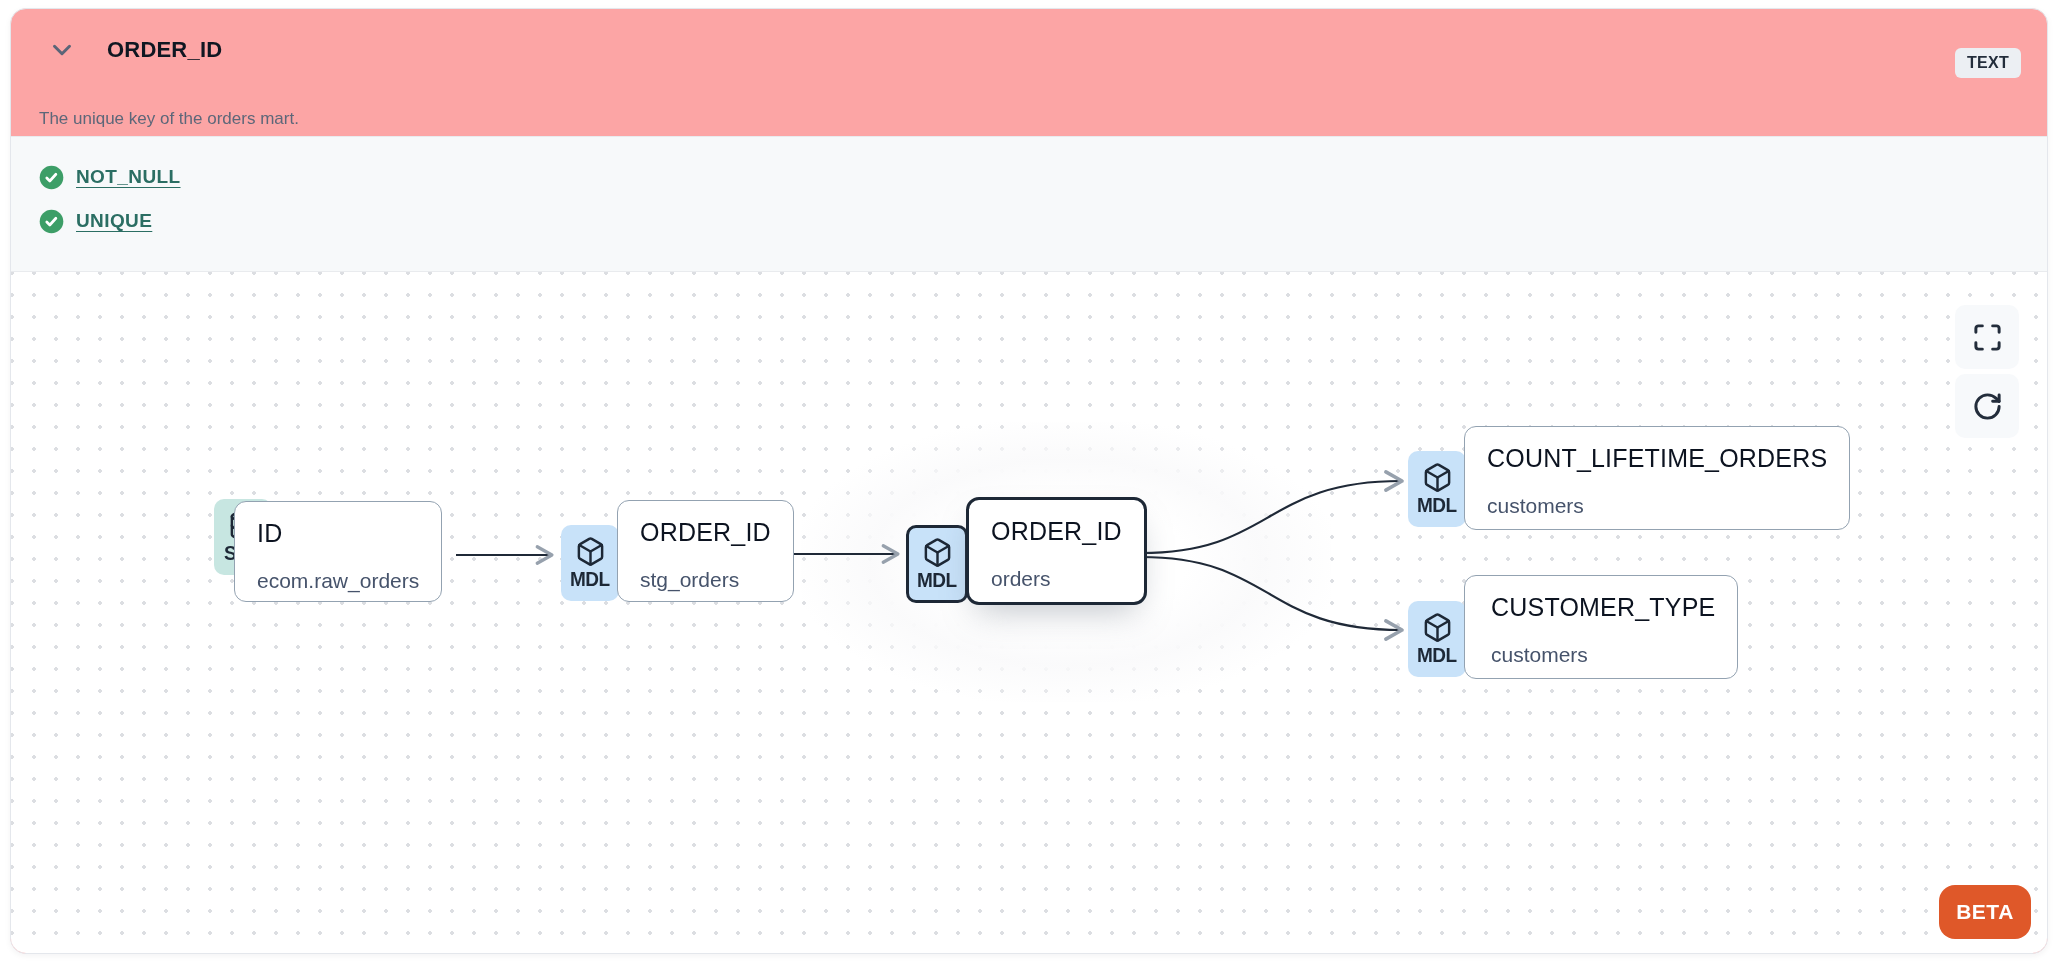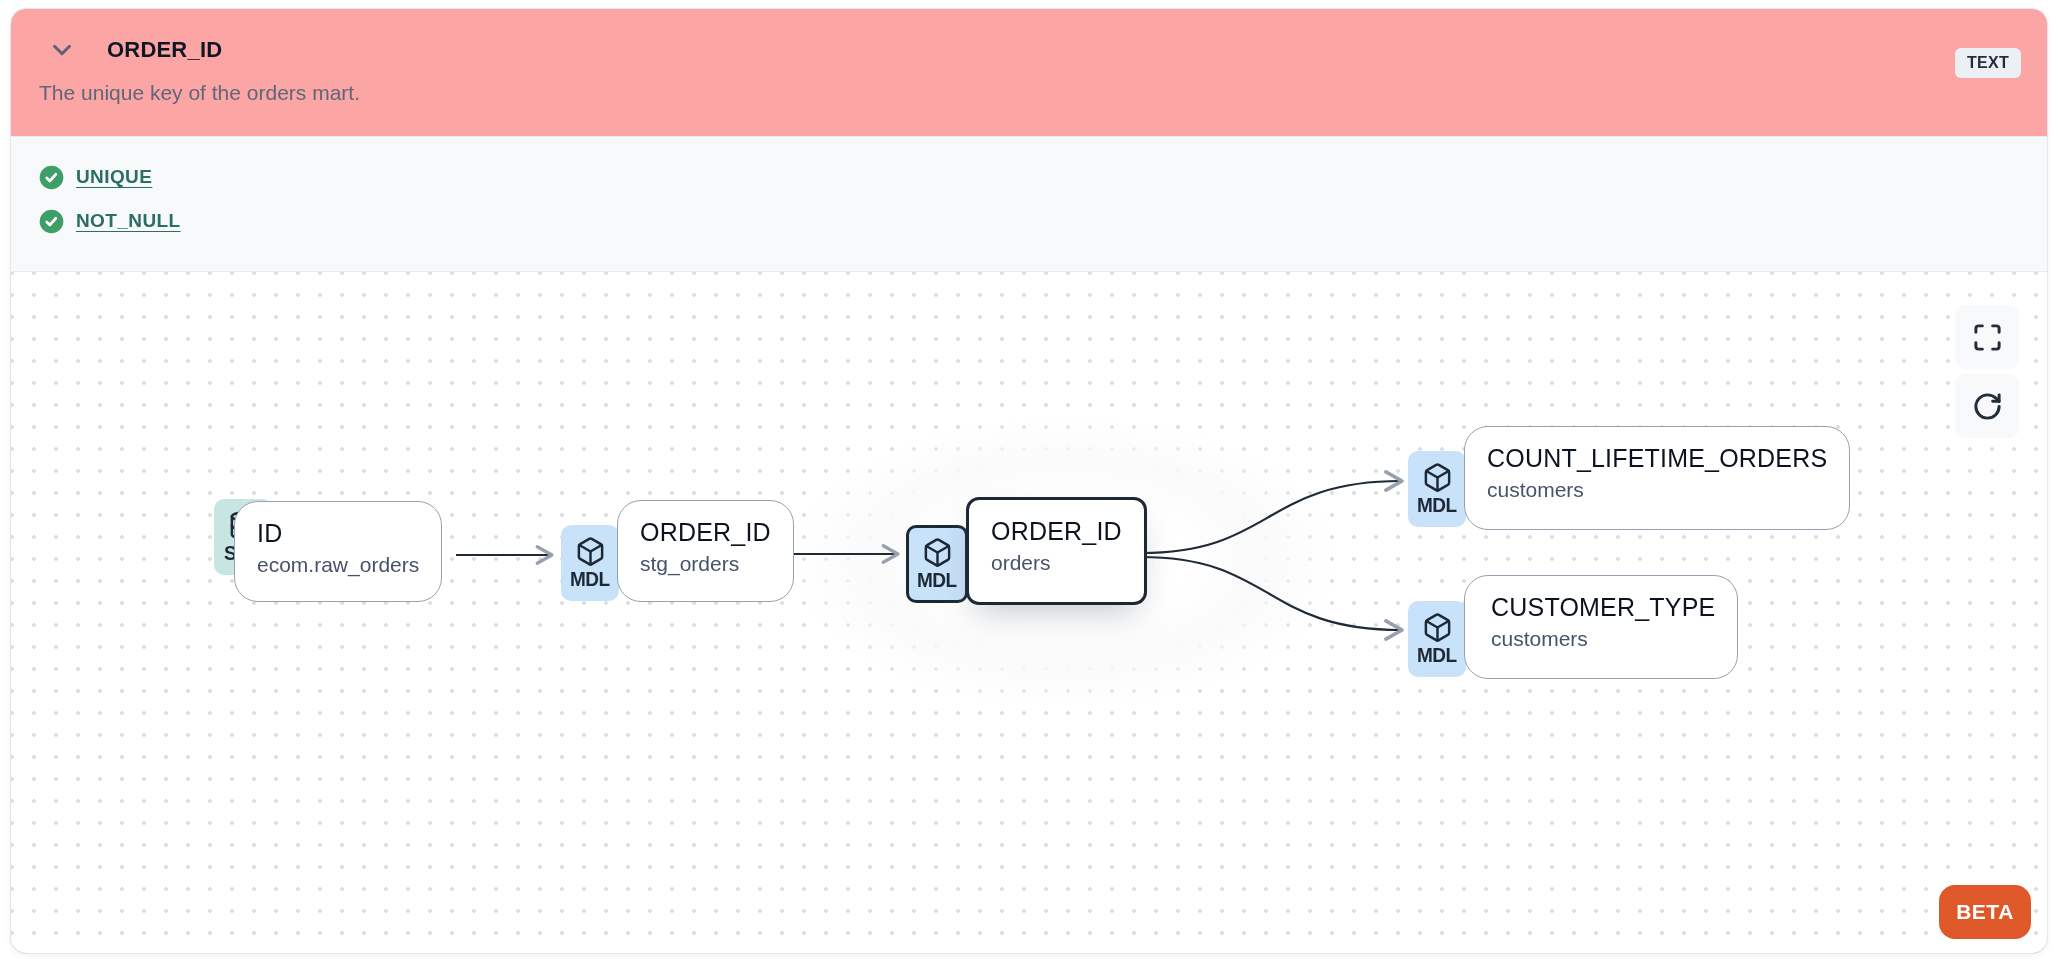--- a/index.html
+++ b/index.html
@@ -18,21 +18,21 @@
   .panel-header { position:absolute; left:0; right:0; top:22px; height:38px;
     display:flex; align-items:center; padding:0 26px 0 36px; }
   .chevron-btn { width:30px; height:30px; color:#5b6578; display:flex;
     align-items:center; justify-content:center; cursor:pointer; flex:0 0 auto; }
   .col-title { font-size:22px; font-weight:600; color:#0f1722;
     margin-left:30px; letter-spacing:.2px; }
   .type-badge { margin-left:auto; background:#eceff3; color:#232d3b;
     font-size:16px; font-weight:600; padding:6px 12px; border-radius:6px;
     letter-spacing:.3px;margin-top:25px; }
   
-  .description { position:absolute; left:28px; top:72px; font-size:21px;
+  .description { position:absolute; left:28px; top:100px; font-size:17px;
     color:#5d6779; }
   
   .tests { position:absolute; left:0; right:0; top:127px; height:135px;
     background:#f7f9fa; border-top:1px solid #e9ebee; padding:18px 0 0 27px; }
   .test-row { display:flex; align-items:center; gap:11px; height:44px; }
   .check-icon { width:27px; height:27px; flex:0 0 auto; }
   .test-link { font-size:19px; font-weight:600; color:#2b6e63;
     text-decoration:underline; text-underline-offset:4px; letter-spacing:.4px;
     cursor:pointer; }
   
@@ -51,24 +51,24 @@
   .node { position:absolute; cursor:pointer; }
   .nbadge { position:absolute; left:0; width:58px; height:76px;
     border-radius:10px; display:flex; flex-direction:column; align-items:center;
     justify-content:center; gap:1px; color:#1d2836; }
   .nbadge.src { background:#c7e6e1;margin-left:36px; }
   .nbadge.mdl { background:#c8e2f9;margin-top:26px; }
   .nbadge svg { width:31px; height:31px; }
   .blabel { font-size:20px; font-weight:600; letter-spacing:-0.6px;
     transform:scaleX(.95); }
   .ncard { position:absolute; background:#fff; border:1.5px solid #93a2b1;
-    border-radius:24px; padding:16px 22px 14px 22px; white-space:nowrap; }
+    border-radius:12px; padding:16px 22px 14px 22px; white-space:nowrap; }
   .ntitle { font-size:25px; font-weight:500; color:#0c1320; line-height:30px;
     letter-spacing:.2px; }
-  .nsub { font-size:21px; color:#46536b; line-height:26px; margin-top:4px; }
+  .nsub { font-size:21px; color:#46536b; line-height:26px; margin-top:20px; }
   
   .node.selected .nbadge { width:62px; height:78px; border:3px solid #1d2836; }
   .node.selected .ncard { border:3.5px solid #1d2836; border-radius:13px;
     box-shadow:0 16px 34px -10px rgba(100,110,125,.4); height:108px; }
   
   .canvas-btn { position:absolute; width:64px; height:64px; background:#f7f9fb;
     border-radius:10px; display:flex; align-items:center; justify-content:center;
     color:#232d3b; cursor:pointer; }
   .canvas-btn svg { width:31px; height:31px; }
   #btn-fullscreen { right:28px; top:33px; }
@@ -97,30 +97,30 @@
   <div class="description">The unique key of the orders mart.</div>
 
   <div class="tests">
     <div class="test-row">
       <span class="check-icon">
         <svg viewBox="0 0 24 24">
             <circle cx="12" cy="12" r="10.5" fill="#3d9e67"></circle>
             <path d="m7.8 12.4 2.7 2.7 5.4-6" fill="none" stroke="#fff" stroke-width="2.4" stroke-linecap="round" stroke-linejoin="round"></path>
           </svg>
       </span>
-      <a class="test-link">UNIQUE</a>
+      <a class="test-link">NOT_NULL</a>
     </div>
     <div class="test-row">
       <span class="check-icon">
         <svg viewBox="0 0 24 24">
             <circle cx="12" cy="12" r="10.5" fill="#3d9e67"></circle>
             <path d="m7.8 12.4 2.7 2.7 5.4-6" fill="none" stroke="#fff" stroke-width="2.4" stroke-linecap="round" stroke-linejoin="round"></path>
           </svg>
       </span>
-      <a class="test-link">NOT_NULL</a>
+      <a class="test-link">UNIQUE</a>
     </div>
   </div>
 
   <div class="canvas">
 
     <div class="glow"></div>
 
     <svg class="edges" width="2036" height="684" viewBox="0 0 2036 684">
       <defs>
         <marker id="arrow" viewBox="0 0 12 12" refX="9.5" refY="6" markerWidth="11" markerHeight="11" orient="auto-start-reverse">

